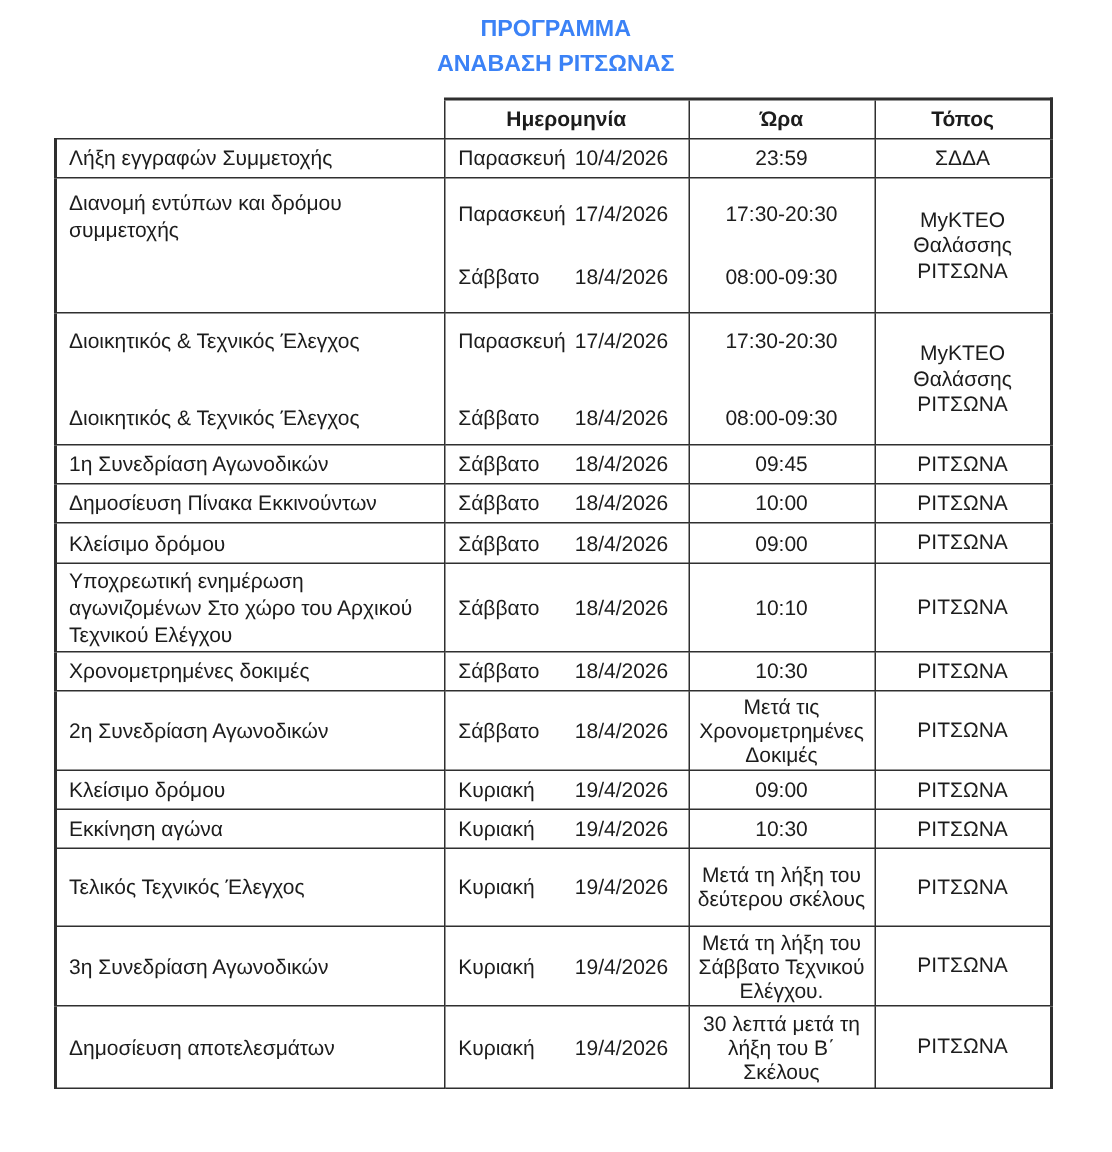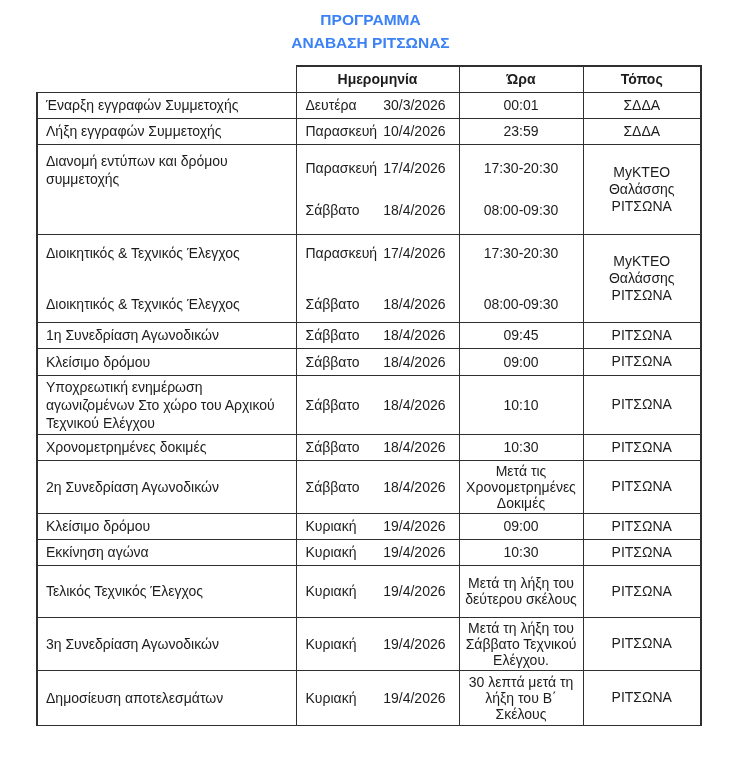--- a/index.html
+++ b/index.html
@@ -74,31 +74,20 @@
     </colgroup>
 
     <tbody>
         <tr class="hdr" style="height:26px">
       <th class="noborder"></th>
       <th>Ημερομηνία</th>
       <th>Ώρα</th>
       <th>Τόπος</th>
     </tr>
 
-    <tr style="height:26px">
-      <td class="c-act">Έναρξη εγγραφών Συμμετοχής</td>
-      <td class="c-date">
-        <div class="pair">
-          <span>Δευτέρα</span>
-          <span>30/3/2026</span>
-        </div>
-      </td>
-      <td class="c-time">00:01</td>
-      <td class="c-place">ΣΔΔΑ</td>
-    </tr>
 
     <tr style="height:26px">
       <td class="c-act">Λήξη εγγραφών Συμμετοχής</td>
       <td class="c-date">
         <div class="pair">
           <span>Παρασκευή</span>
           <span>10/4/2026</span>
         </div>
       </td>
       <td class="c-time">23:59</td>
@@ -161,20 +150,31 @@
       <td class="c-date">
         <div class="pair">
           <span>Σάββατο</span>
           <span>18/4/2026</span>
         </div>
       </td>
       <td class="c-time">09:45</td>
       <td class="c-place">ΡΙΤΣΩΝΑ</td>
     </tr>
 
+    <tr style="height:26px">
+      <td class="c-act">Δημοσίευση Πίνακα Εκκινούντων</td>
+      <td class="c-date">
+        <div class="pair">
+          <span>Σάββατο</span>
+          <span>18/4/2026</span>
+        </div>
+      </td>
+      <td class="c-time">10:00</td>
+      <td class="c-place">ΡΙΤΣΩΝΑ</td>
+    </tr>
 
     <tr style="height:27px">
       <td class="c-act">Κλείσιμο δρόμου</td>
       <td class="c-date">
         <div class="pair">
           <span>Σάββατο</span>
           <span>18/4/2026</span>
         </div>
       </td>
       <td class="c-time">09:00</td>

